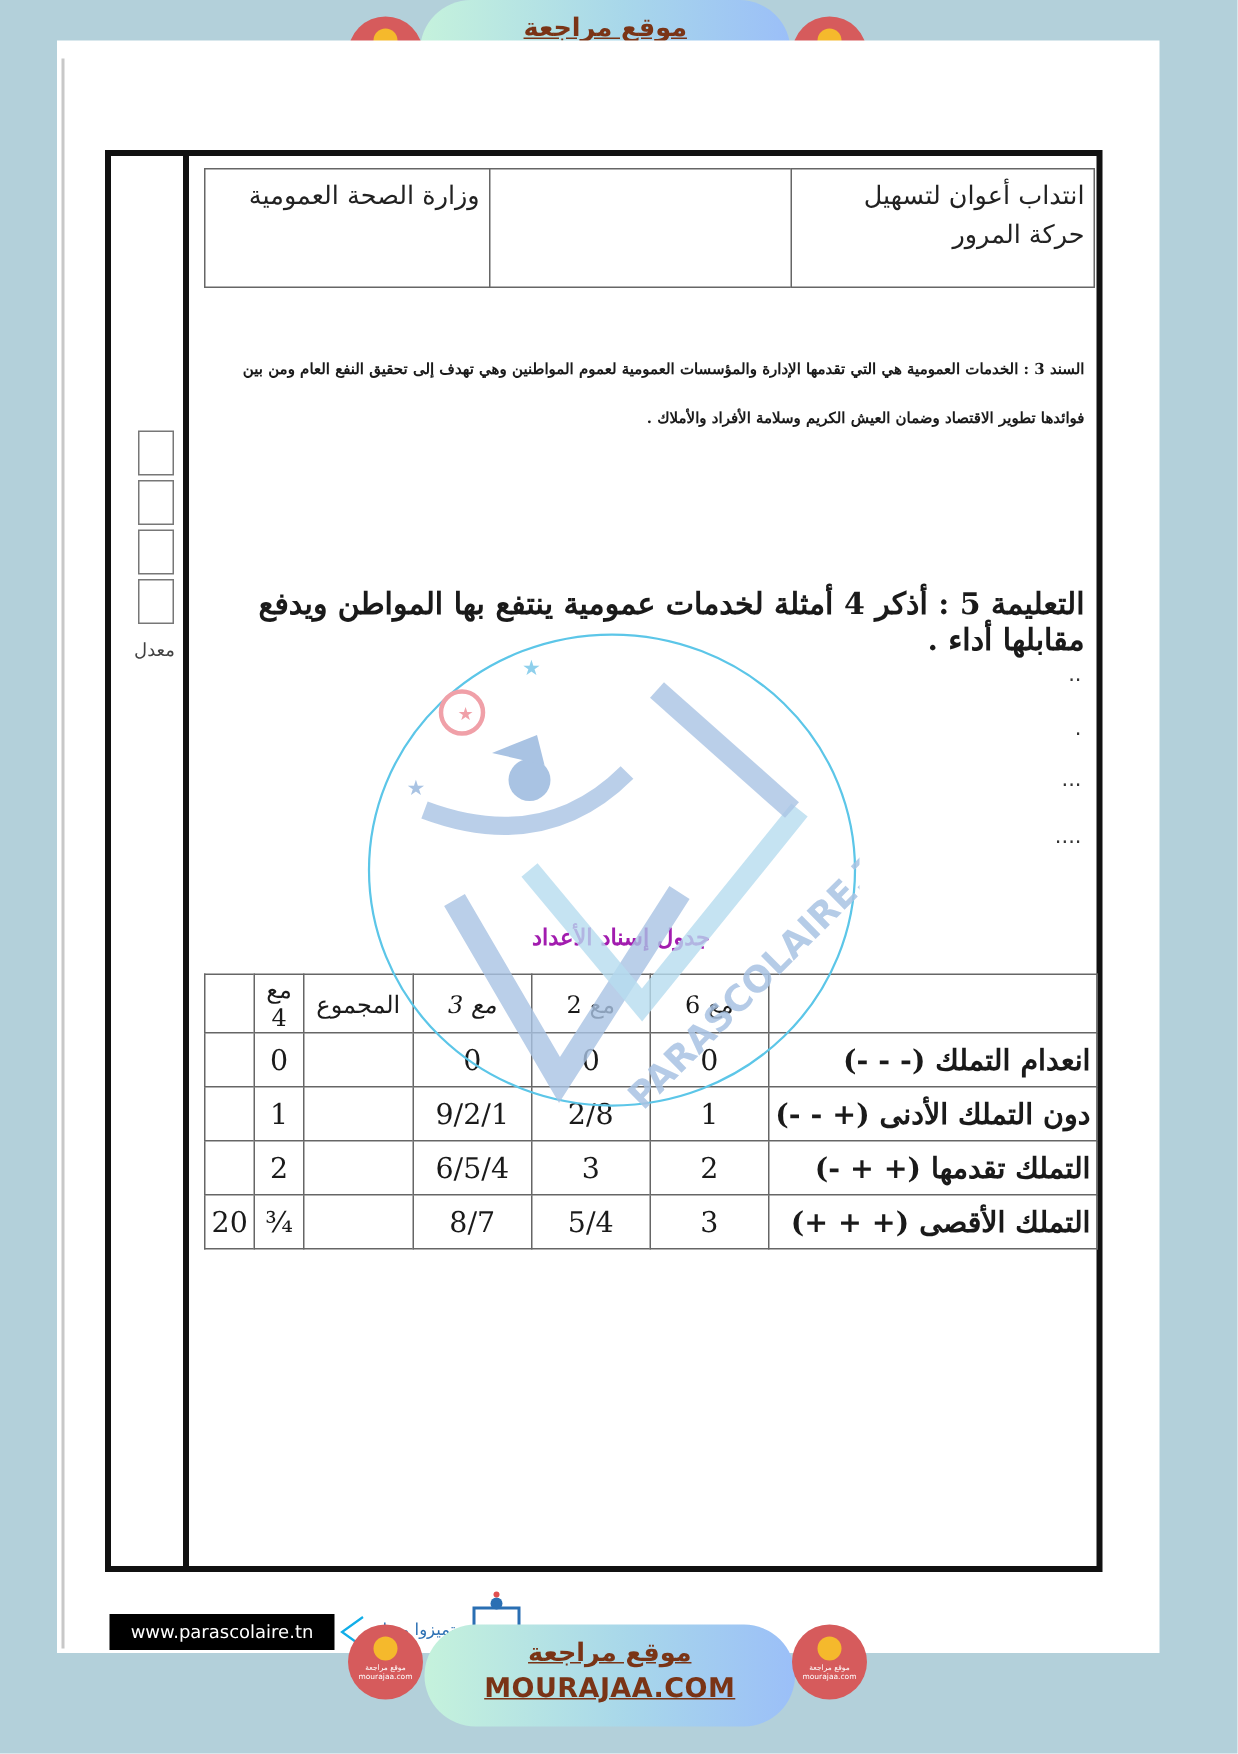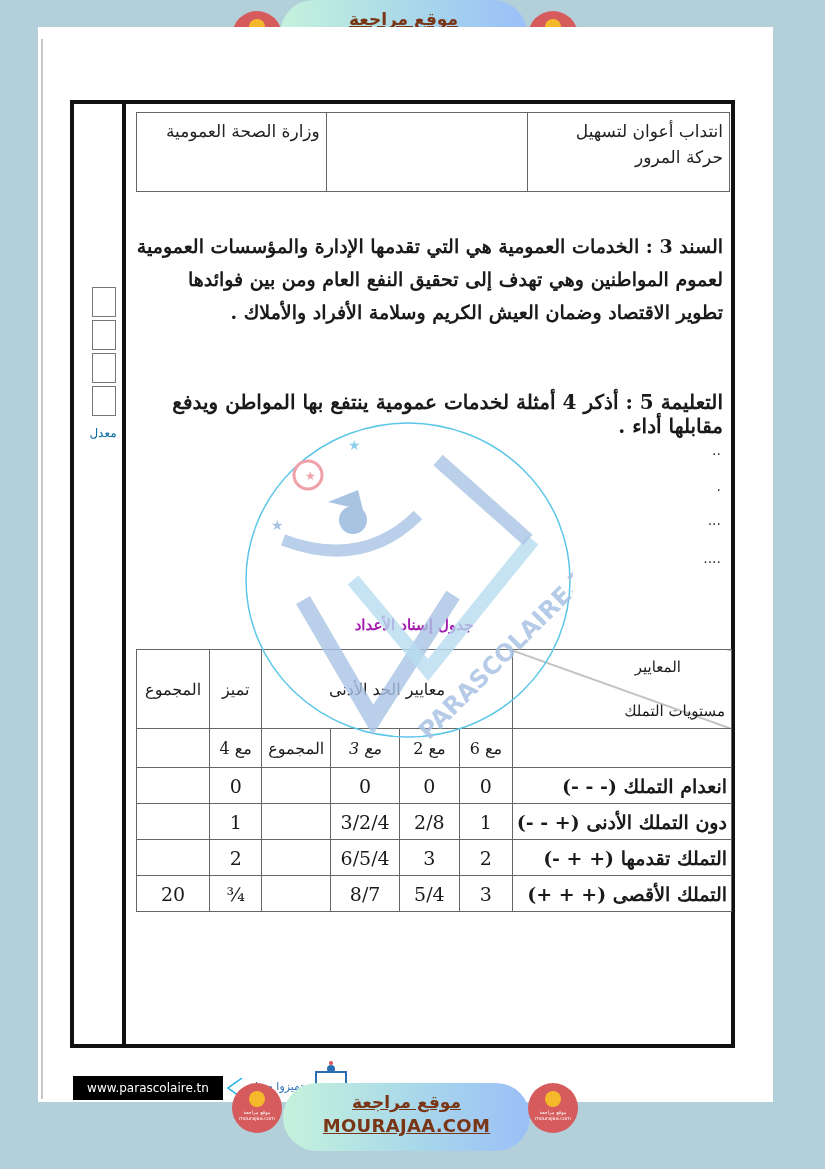--- a/index.html
+++ b/index.html
@@ -22,35 +22,35 @@
   .margin-col {
     position: absolute; left: 0; top: 0; width: 52px; height: 100%;
     border-right: 4px solid #111; box-sizing: border-box;
   }
   .score-box {
     position: absolute; left: 18px; width: 24px; height: 30px;
     border: 1.5px solid #777; box-sizing: border-box; background: #fff;
   }
   .score-label {
     position: absolute; left: 12px; top: 322px; width: 34px; text-align: center;
-    font-family: "DejaVu Serif", serif; font-size: 12px; color: #0369a1;
+    font-family: "DejaVu Serif", serif; font-size: 12px; color: #404040;
   }
   .header-table {
     position: absolute; left: 62px; top: 8px; width: 594px; height: 80px;
     border-collapse: collapse; direction: rtl;
   }
   .header-table td {
     border: 1.5px solid #666; vertical-align: top; padding: 6px 6px;
     font-family: "DejaVu Serif", serif; font-size: 17px; color: #222; line-height: 1.5;
   }
   .text-block {
     position: absolute; left: 62px; right: 8px; direction: rtl; text-align: right;
     font-family: "DejaVu Serif", serif; color: #1a1a1a; font-weight: bold;
   }
-  .sanad { top: 126px; font-size: 19px; line-height: 33px; }
+  .sanad { top: 126px; font-size: 10px; line-height: 33px; }
   .instr { top: 286px; font-size: 20px; }
   .dots { position: absolute; right: 10px; font-size: 14px; color: #333; font-family: "DejaVu Sans", sans-serif; }
   .table-title {
     position: absolute; left: 240px; top: 512px; width: 200px; text-align: center;
     direction: rtl; font-family: "DejaVu Serif", serif; font-size: 15px; font-weight: bold; color: #a21caf;
   }
   .grade-table {
     position: absolute; left: 62px; top: 545px; width: 596px;
     border-collapse: collapse; direction: rtl;
     font-family: "DejaVu Serif", serif; color: #1a1a1a;
@@ -132,29 +132,20 @@
 
   <div class="dots" style="top:338px;">..</div>
   <div class="dots" style="top:374px;">.</div>
   <div class="dots" style="top:408px;">...</div>
   <div class="dots" style="top:446px;">....</div>
 
   <div class="table-title">جدول إسناد الأعداد</div>
 
   <table class="grade-table">
     <tbody>
-        <tr class="h1">
-      <td class="diag" style="width:176px;">
-        <span class="top">المعايير</span>
-        <span class="bot">مستويات التملك</span>
-      </td>
-      <td colspan="4">معايير الحد الأدنى</td>
-      <td style="width:58px;">تميز</td>
-      <td style="width:72px;">المجموع</td>
-    </tr>
     <tr class="h2">
       <td></td>
       <td style="width:70px;">مع 6</td>
       <td style="width:70px;">مع 2</td>
       <td style="width:70px;font-style:italic;">مع 3</td>
       <td style="width:64px;">المجموع</td>
       <td>مع 4</td>
       <td></td>
     </tr>
     <tr class="r">
@@ -163,21 +154,21 @@
       <td>0</td>
       <td>0</td>
       <td></td>
       <td>0</td>
       <td></td>
     </tr>
     <tr class="r">
       <td class="level"><span>دون التملك الأدنى</span> <span>(+ - -)</span></td>
       <td>1</td>
       <td>2/8</td>
-      <td>3/2/4</td>
+      <td>9/2/1</td>
       <td></td>
       <td>1</td>
       <td></td>
     </tr>
     <tr class="r">
       <td class="level"><span>التملك تقدمها</span> <span>(+ + -)</span></td>
       <td>2</td>
       <td>3</td>
       <td>6/5/4</td>
       <td></td>

